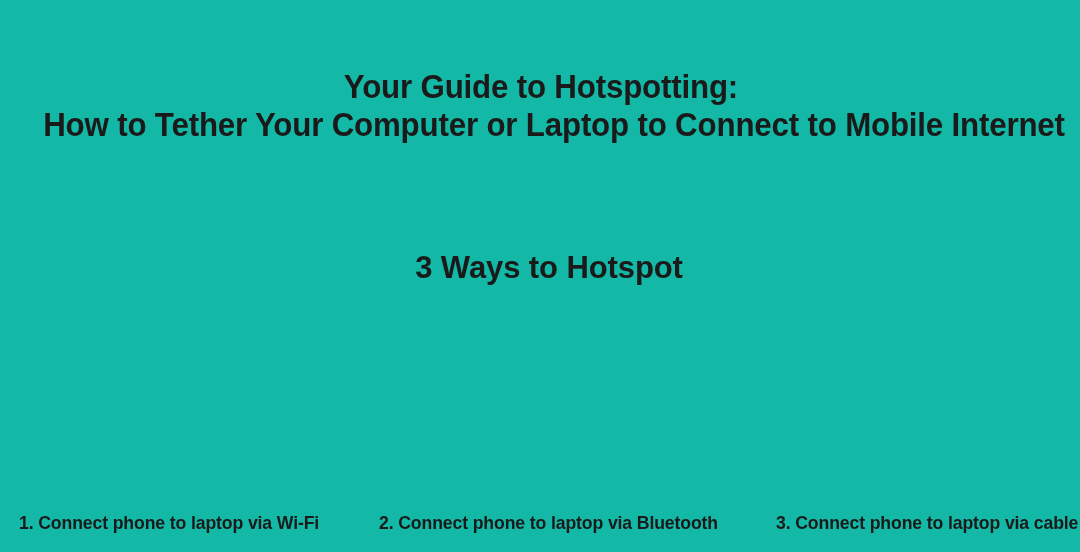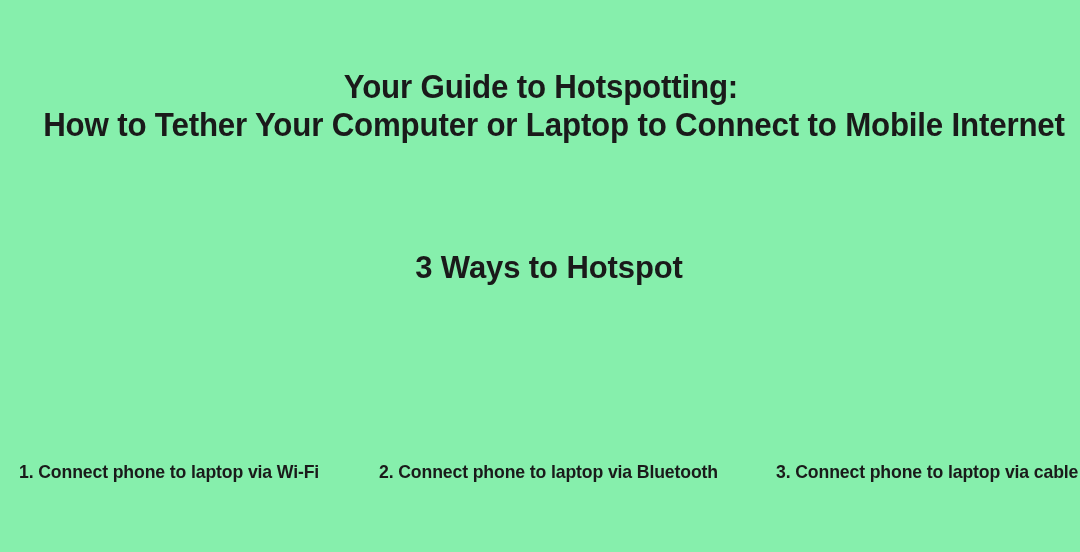--- a/index.html
+++ b/index.html
@@ -13,21 +13,21 @@
     background: #ffffff;
     font-family: "Liberation Sans", "DejaVu Sans", sans-serif;
     color: #1a1a1a;
     overflow: hidden;
   }
 
   .page {
     position: relative;
     width: 1080px;
     height: 552px;
-    background: #86efac;
+    background: #14b8a6;
   }
 
   
   .headline {
     position: absolute;
     left: 0;
     top: 44px;
     width: 1080px;
     text-align: center;
     font-family: "Liberation Sans Narrow", "Liberation Sans", "DejaVu Sans Condensed", sans-serif;
@@ -76,21 +76,21 @@
   .illustration-slot {
     flex: 1 1 0;
     height: 100%;
     background: transparent;
   }
 
   
   .caption-row {
     position: absolute;
     left: 0;
-    top: 459px;
+    top: 510px;
     width: 944px;
     height: 26px;
   }
   .caption {
     position: absolute;
     top: 0;
     font-family: "Liberation Sans Narrow", "Liberation Sans", "DejaVu Sans Condensed", sans-serif;
     font-weight: 700;
     font-size: 19px;
     line-height: 26px;

